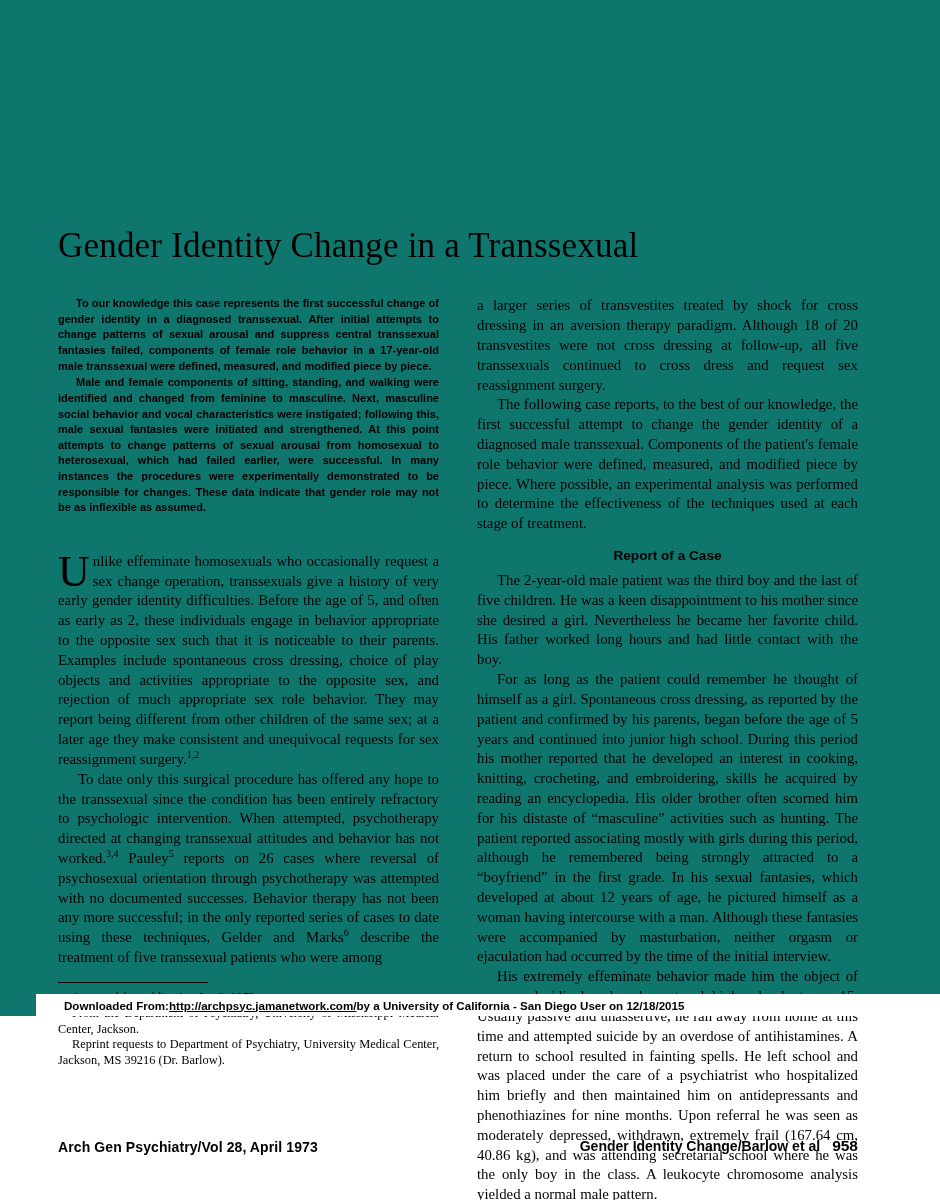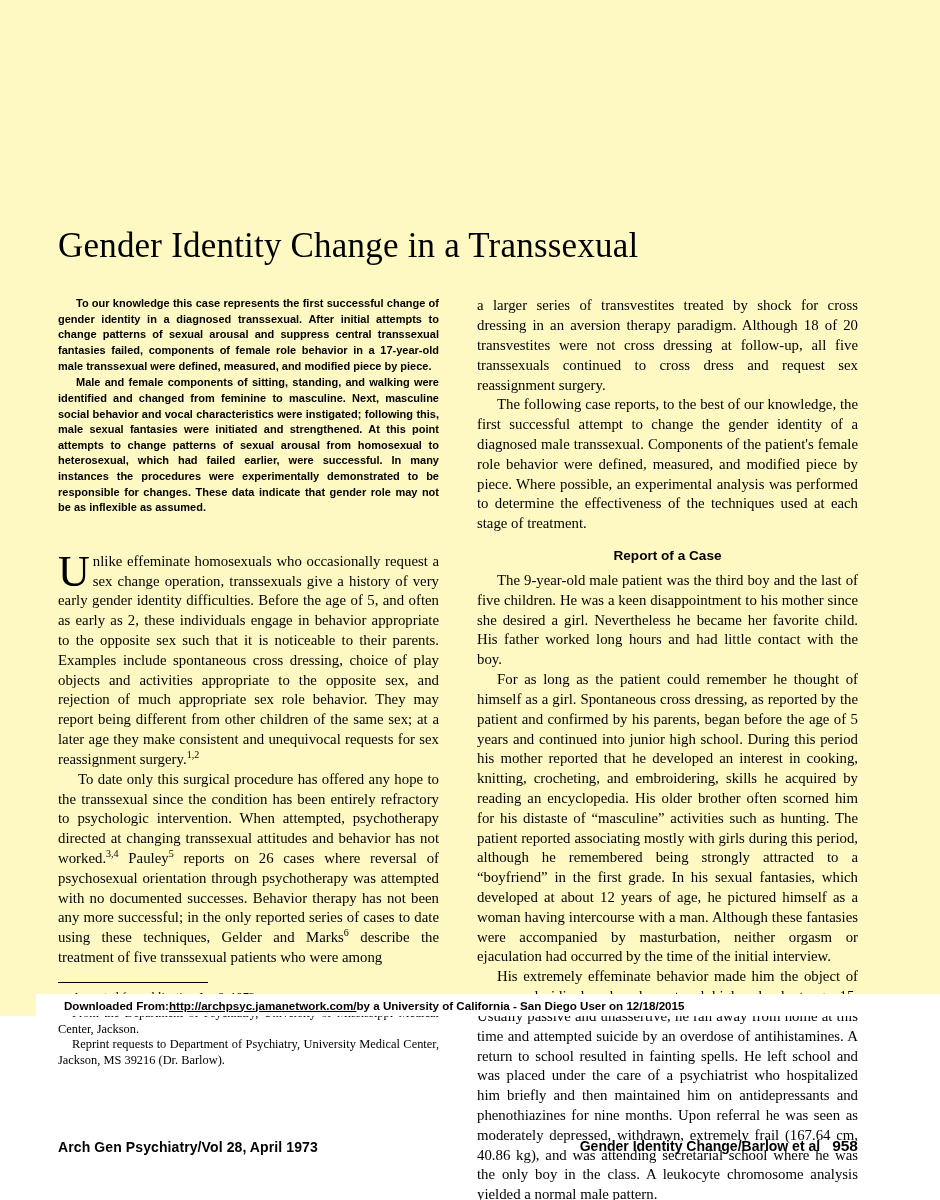--- a/index.html
+++ b/index.html
@@ -13,21 +13,21 @@
     font-family: "Liberation Serif", serif;
     color: #000000;
     position: relative;
     overflow: hidden;
   }
   .page {
     position: absolute;
     left: 0; top: 0;
     width: 940px;
     height: 1016px;
-    background: #fef9c3;
+    background: #0f766e;
   }
   .paper-inner {
     position: absolute;
     left: 58px;
     top: 226px;
     width: 800px;
   }
   .article-title {
     font-family: "Liberation Serif", serif;
     font-size: 35px;
@@ -196,21 +196,21 @@
       <div class="col">
 
         <div class="body-text">
           <p style="text-indent:0">a larger series of transvestites treated by shock for cross dressing in an aversion therapy paradigm. Although 18 of 20 transvestites were not cross dressing at follow-up, all five transsexuals continued to cross dress and request sex reassignment surgery.</p>
           <p>The following case reports, to the best of our knowledge, the first successful attempt to change the gender identity of a diagnosed male transsexual. Components of the patient's female role behavior were defined, measured, and modified piece by piece. Where possible, an experimental analysis was performed to determine the effectiveness of the techniques used at each stage of treatment.</p>
         </div>
 
         <div class="section-head">Report of a Case</div>
 
         <div class="body-text">
-          <p>The 9-year-old male patient was the third boy and the last of five children. He was a keen disappointment to his mother since she desired a girl. Nevertheless he became her favorite child. His father worked long hours and had little contact with the boy.</p>
+          <p>The 2-year-old male patient was the third boy and the last of five children. He was a keen disappointment to his mother since she desired a girl. Nevertheless he became her favorite child. His father worked long hours and had little contact with the boy.</p>
           <p>For as long as the patient could remember he thought of himself as a girl. Spontaneous cross dressing, as reported by the patient and confirmed by his parents, began before the age of 5 years and continued into junior high school. During this period his mother reported that he developed an interest in cooking, knitting, crocheting, and embroidering, skills he acquired by reading an encyclopedia. His older brother often scorned him for his distaste of “masculine” activities such as hunting. The patient reported associating mostly with girls during this period, although he remembered being strongly attracted to a “boyfriend” in the first grade. In his sexual fantasies, which developed at about 12 years of age, he pictured himself as a woman having intercourse with a man. Although these fantasies were accompanied by masturbation, neither orgasm or ejaculation had occurred by the time of the initial interview.</p>
           <p>His extremely effeminate behavior made him the object of scorn and ridicule when he entered high school at age 15. Usually passive and unassertive, he ran away from home at this time and attempted suicide by an overdose of antihistamines. A return to school resulted in fainting spells. He left school and was placed under the care of a psychiatrist who hospitalized him briefly and then maintained him on antidepressants and phenothiazines for nine months. Upon referral he was seen as moderately depressed, withdrawn, extremely frail (167.64 cm, 40.86 kg), and was attending secretarial school where he was the only boy in the class. A leukocyte chromosome analysis yielded a normal male pattern.</p>
 
         </div>
 
       </div>
 
     </div>
   </div>
 

